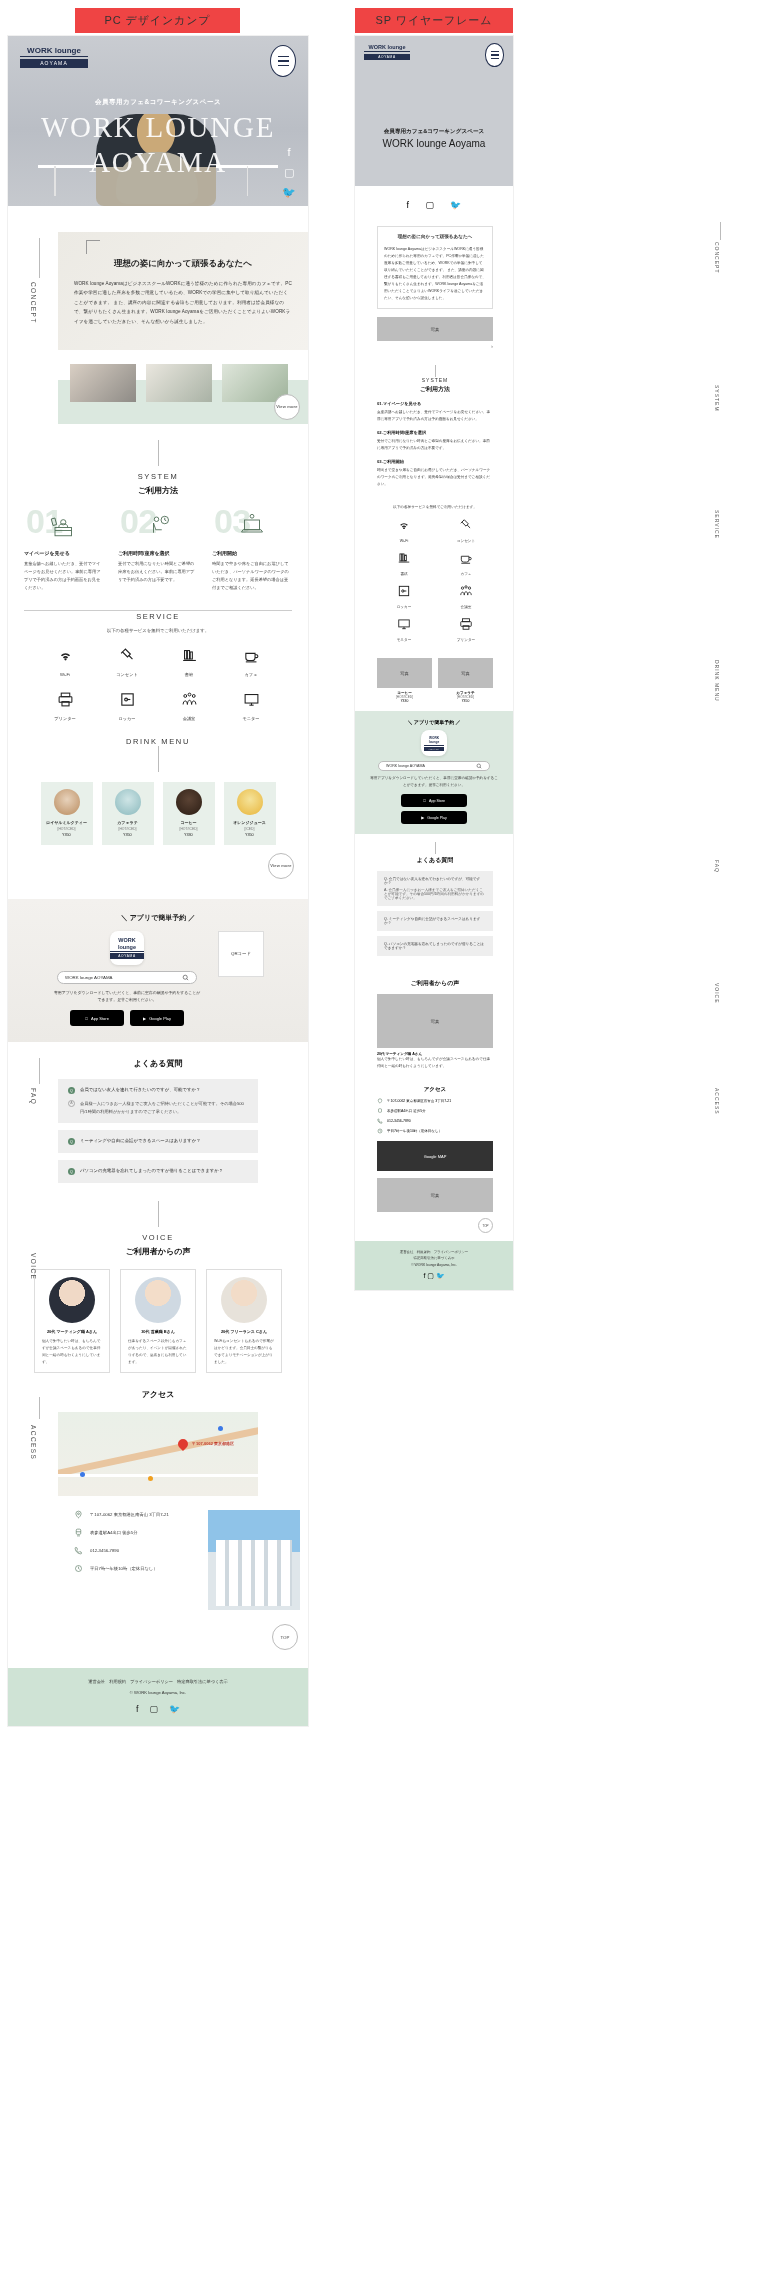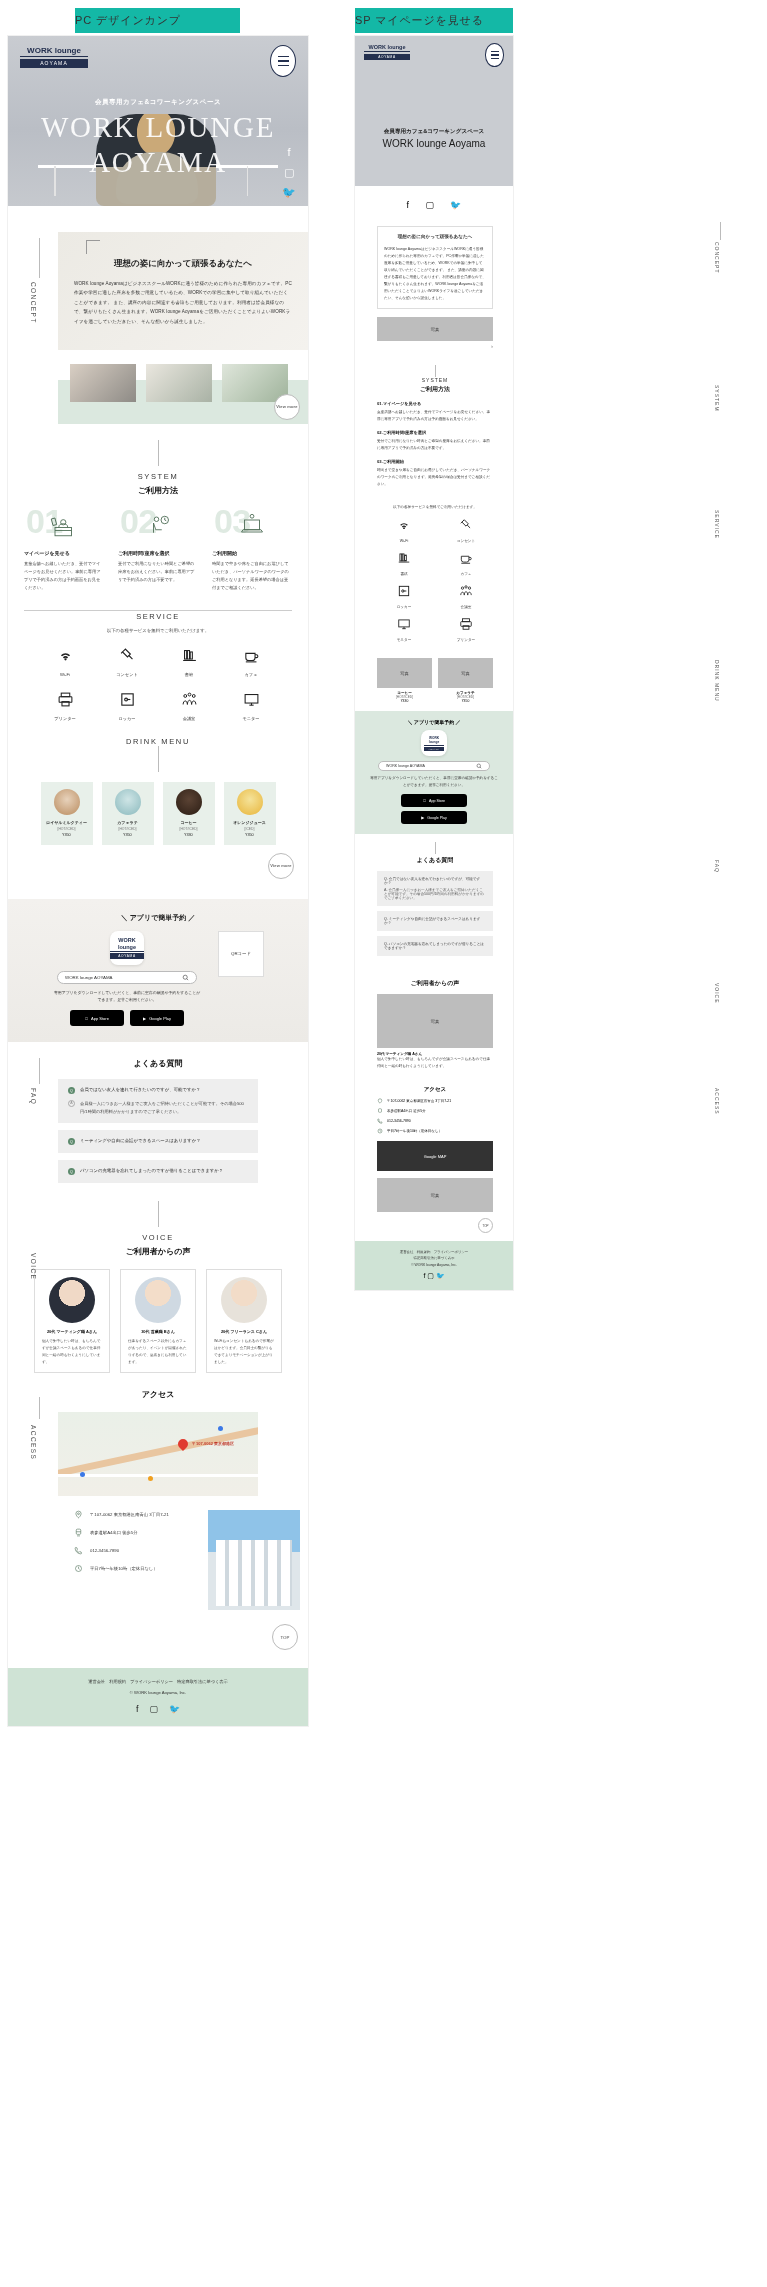--- a/index.html
+++ b/index.html
@@ -7,22 +7,22 @@
     width: 767px; height: 2287px;
     background: #ffffff;
     font-family: "Liberation Sans", "DejaVu Sans", sans-serif;
     overflow: hidden;
     position: relative;
   }
   .stage { position:relative; width:767px; height:2287px; }
 
   
   .chip {
-    position:absolute; background:#14b8a6; color:#333;
-    font-size:11px; letter-spacing:.08em; text-align:left;
+    position:absolute; background:#ef4444; color:#333;
+    font-size:11px; letter-spacing:.08em; text-align:center;
     padding:5px 0;
   }
   #chip-pc { left:75px; top:8px; width:165px; }
   #chip-sp { left:355px; top:8px; width:158px; }
 
   
   .pc { position:absolute; left:8px; top:36px; width:300px; background:#fff;
         box-shadow:0 0 0 1px #f0f0f0; }
   
   .sp { position:absolute; left:355px; top:36px; width:158px; background:#fff;
@@ -209,21 +209,21 @@
   .sp-svc span{display:block;font-size:3.6px;color:#333;margin-top:3px;}
   .sp-faq{ background:#eee; padding:6px 7px; margin-bottom:5px; font-size:3.6px; color:#333;}
   .sp-footer{ background:#cfe3d5; padding:9px 0 10px; text-align:center;}
 </style>
 </head>
 <body>
 
 <div class="stage">
 
   <div class="chip" id="chip-pc">PC デザインカンプ</div>
-  <div class="chip" id="chip-sp">SP マイページを見せる</div>
+  <div class="chip" id="chip-sp">SP ワイヤーフレーム</div>
 
   <div class="pc">
 
     <div class="hero">
       <div class="logo">
         <div class="l1">WORK lounge</div>
         <div class="l2">AOYAMA</div>
       </div>
       <div class="burger">
         <i></i>

